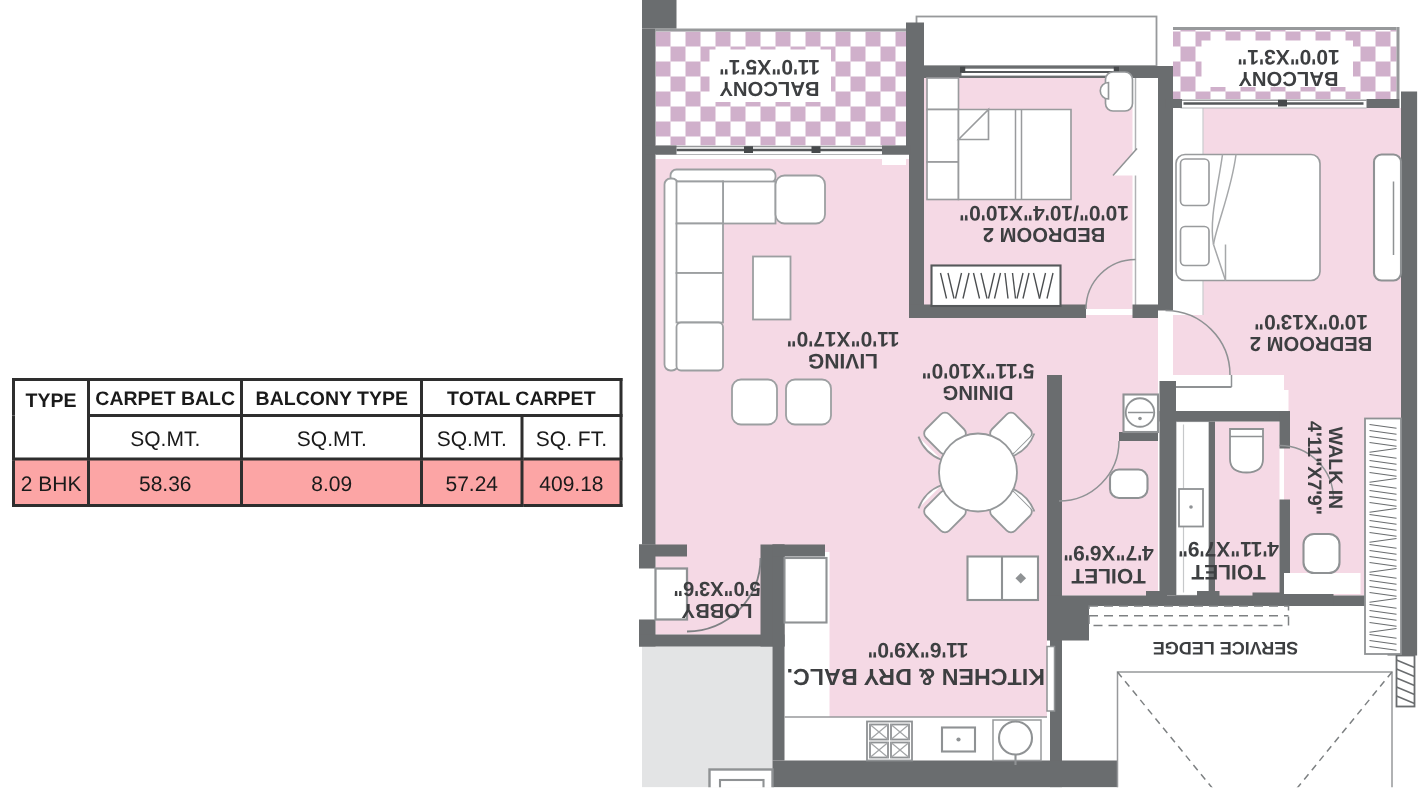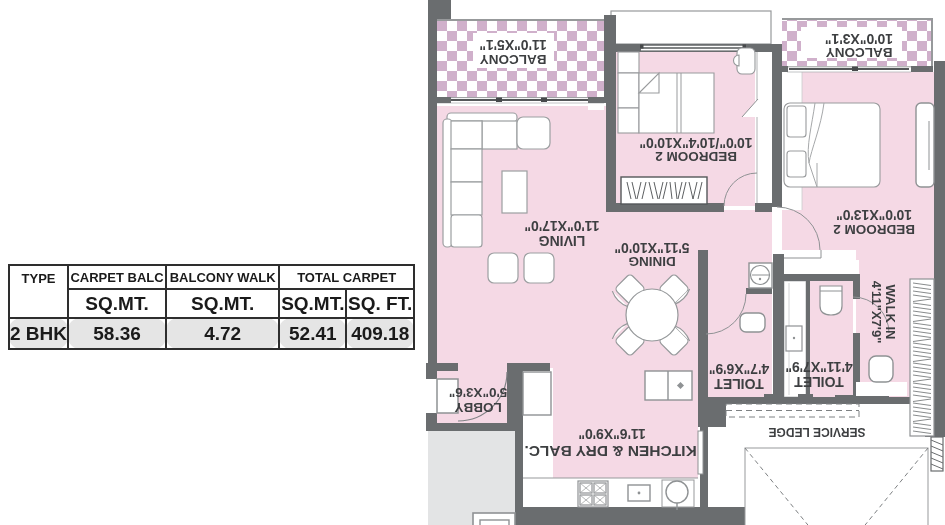--- a/index.html
+++ b/index.html
@@ -1,48 +1,48 @@
 <!DOCTYPE html>
 <html><head>
 <meta charset="utf-8">
 <style>
   html,body{margin:0;padding:0;width:945px;height:525px;background:#ffffff;overflow:hidden;
     font-family:"Liberation Sans", sans-serif;}
   #stage{position:relative;width:945px;height:525px;}
   svg{position:absolute;left:0;top:0;}
-  .tbl{position:absolute;left:8px;top:264px;width:407px;height:84px;border-collapse:collapse;
+  .tbl{position:absolute;left:8px;top:252px;width:407px;height:84px;border-collapse:collapse;
        font-family:"Liberation Sans", sans-serif;color:#1a1a1a;}
   .tbl td{border:2px solid #2e2e2e;text-align:center;vertical-align:middle;padding:0;white-space:nowrap;}
   .tbl .h{font-weight:bold;font-size:13px;}
-  .tbl .n{font-weight:bold;font-size:19px;margin-left:34px;}
-  .pinkrow td{background:#e5e5e5;border-radius:12px;}
+  .tbl .n{font-weight:normal;font-size:14px;margin-left:34px;}
+  .pinkrow td{background:#fca5a5;}
 </style>
 </head>
 <body>
 <div id="stage">
 
 <table class="tbl" cellspacing="0">
   <tbody>
         <tr style="height:24px">
     <td class="h" rowspan="2" style="width:50px;vertical-align:top;padding-top:5px">TYPE</td>
     <td class="h" rowspan="1" style="width:102px">CARPET BALC</td>
-    <td class="h" rowspan="1" style="width:122px">BALCONY WALK</td>
+    <td class="h" rowspan="1" style="width:122px">BALCONY TYPE</td>
     <td class="h" colspan="2">TOTAL CARPET</td>
   </tr>
   <tr style="height:29px">
     <td class="n">SQ.MT.</td>
     <td class="n">SQ.MT.</td>
     <td class="n" style="width:69px">SQ.MT.</td>
     <td class="n" style="width:68px">SQ. FT.</td>
   </tr>
   <tr class="pinkrow" style="height:31px">
     <td class="n">2 BHK</td>
     <td class="n">58.36</td>
-    <td class="n">4.72</td>
-    <td class="n">52.41</td>
+    <td class="n">8.09</td>
+    <td class="n">57.24</td>
     <td class="n">409.18</td>
   </tr>
 </tbody>
     </table>
 <svg width="945" height="525" viewBox="0 0 945 525">
 <defs>
   <pattern id="chk" width="20" height="20" patternUnits="userSpaceOnUse" patternTransform="translate(17 1)">
     <rect width="20" height="20" fill="#ffffff"></rect>
     <rect x="0" y="0" width="10" height="10" fill="#d0b0cb"></rect>
     <rect x="10" y="10" width="10" height="10" fill="#d0b0cb"></rect>

